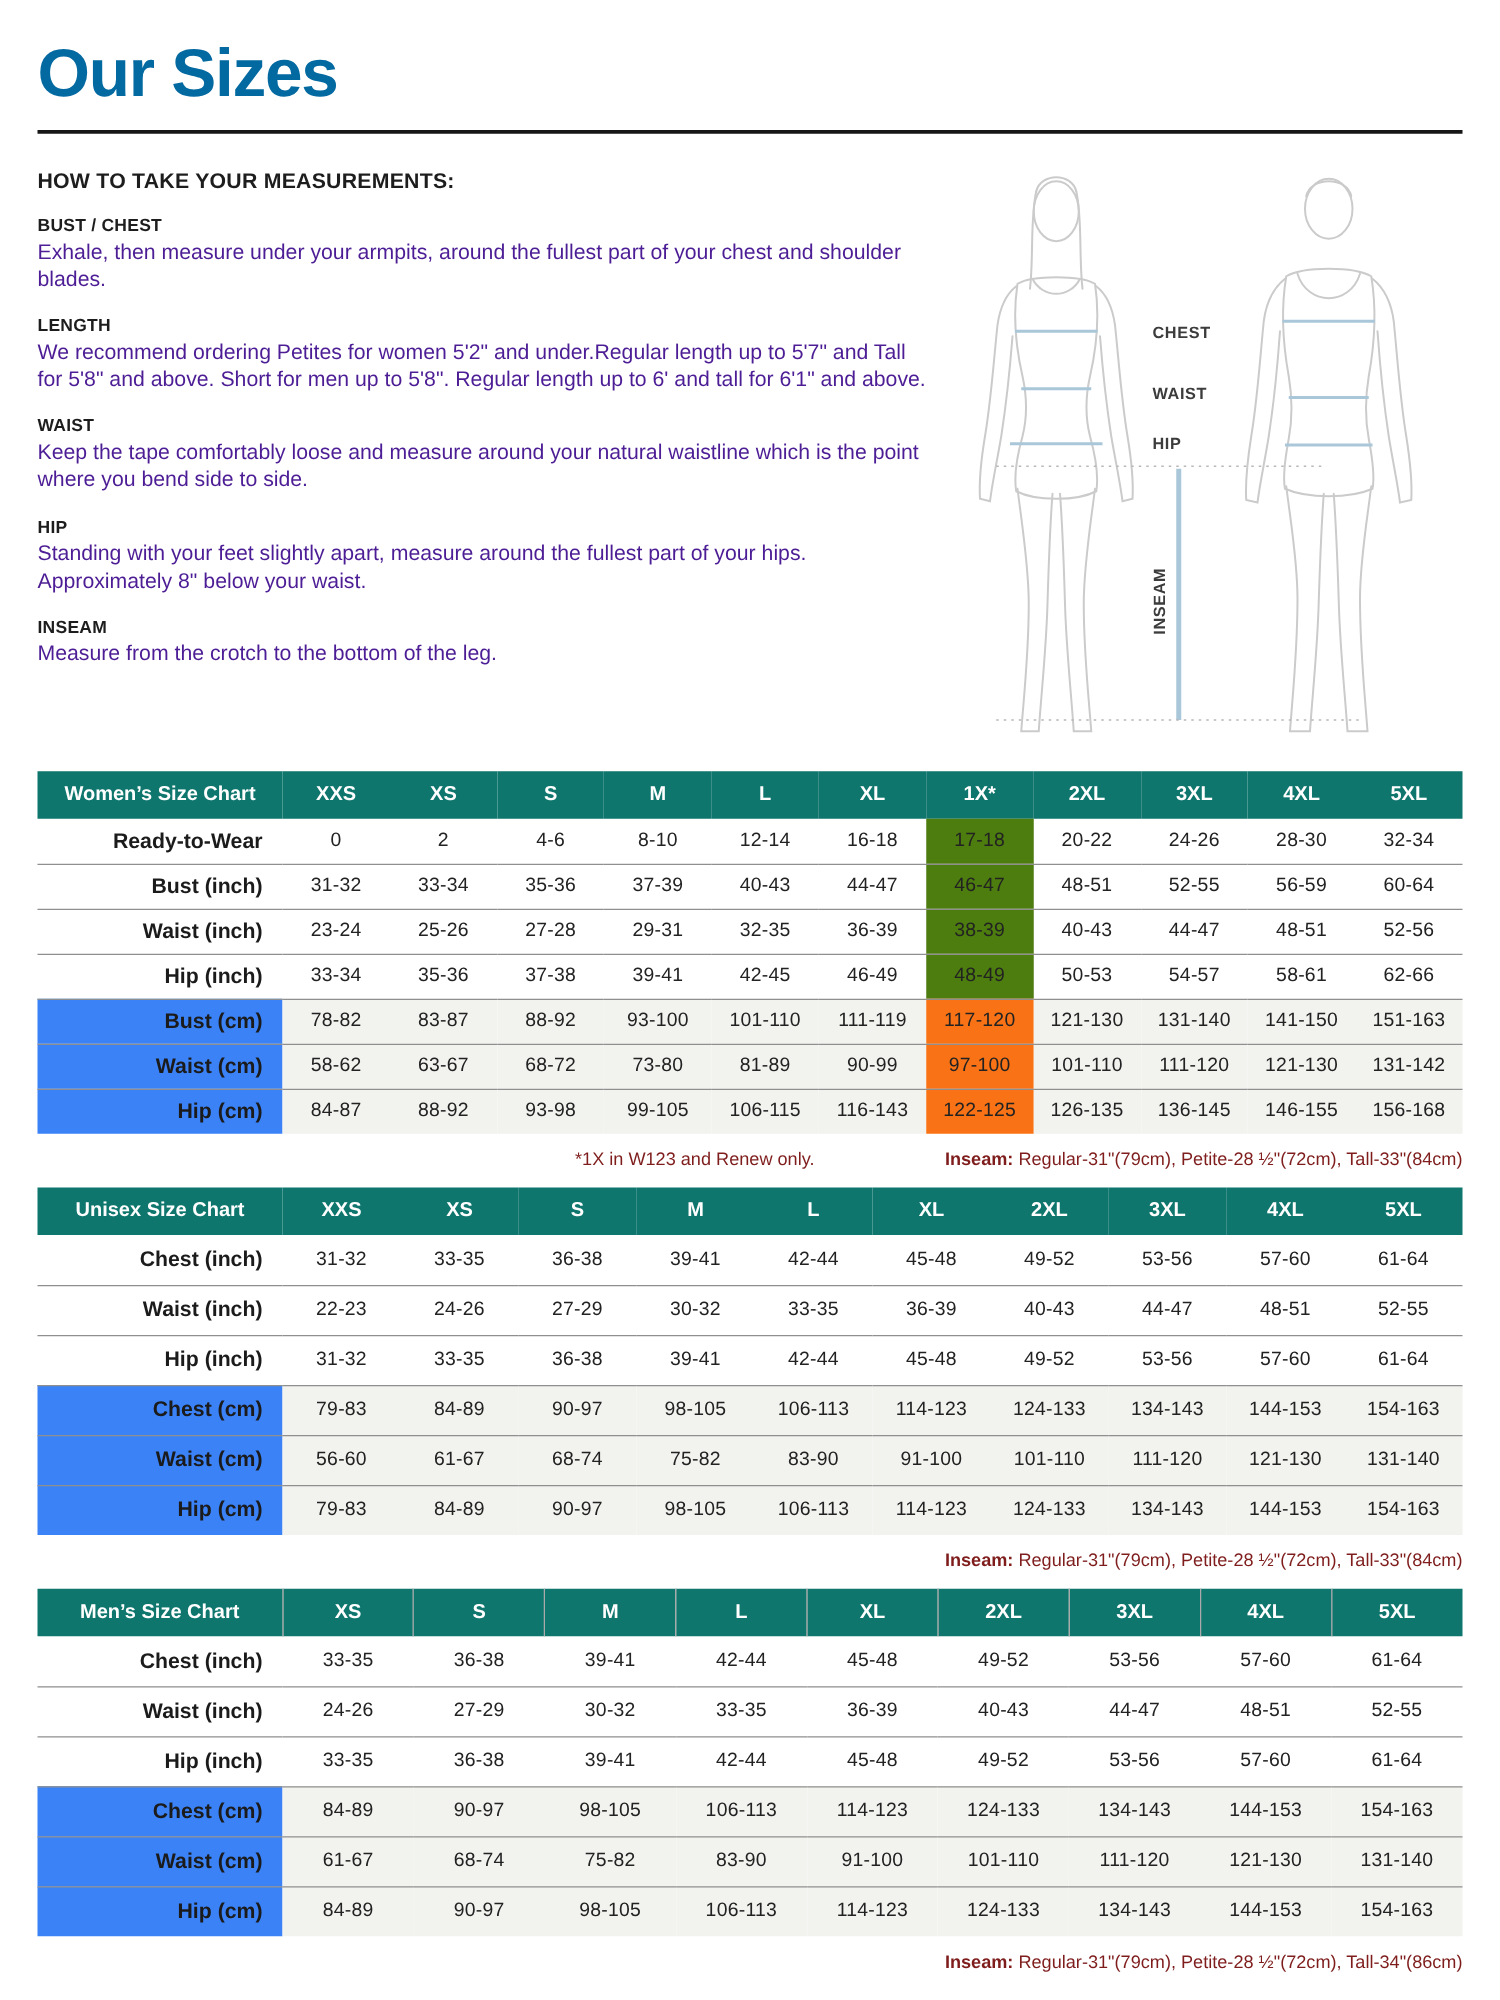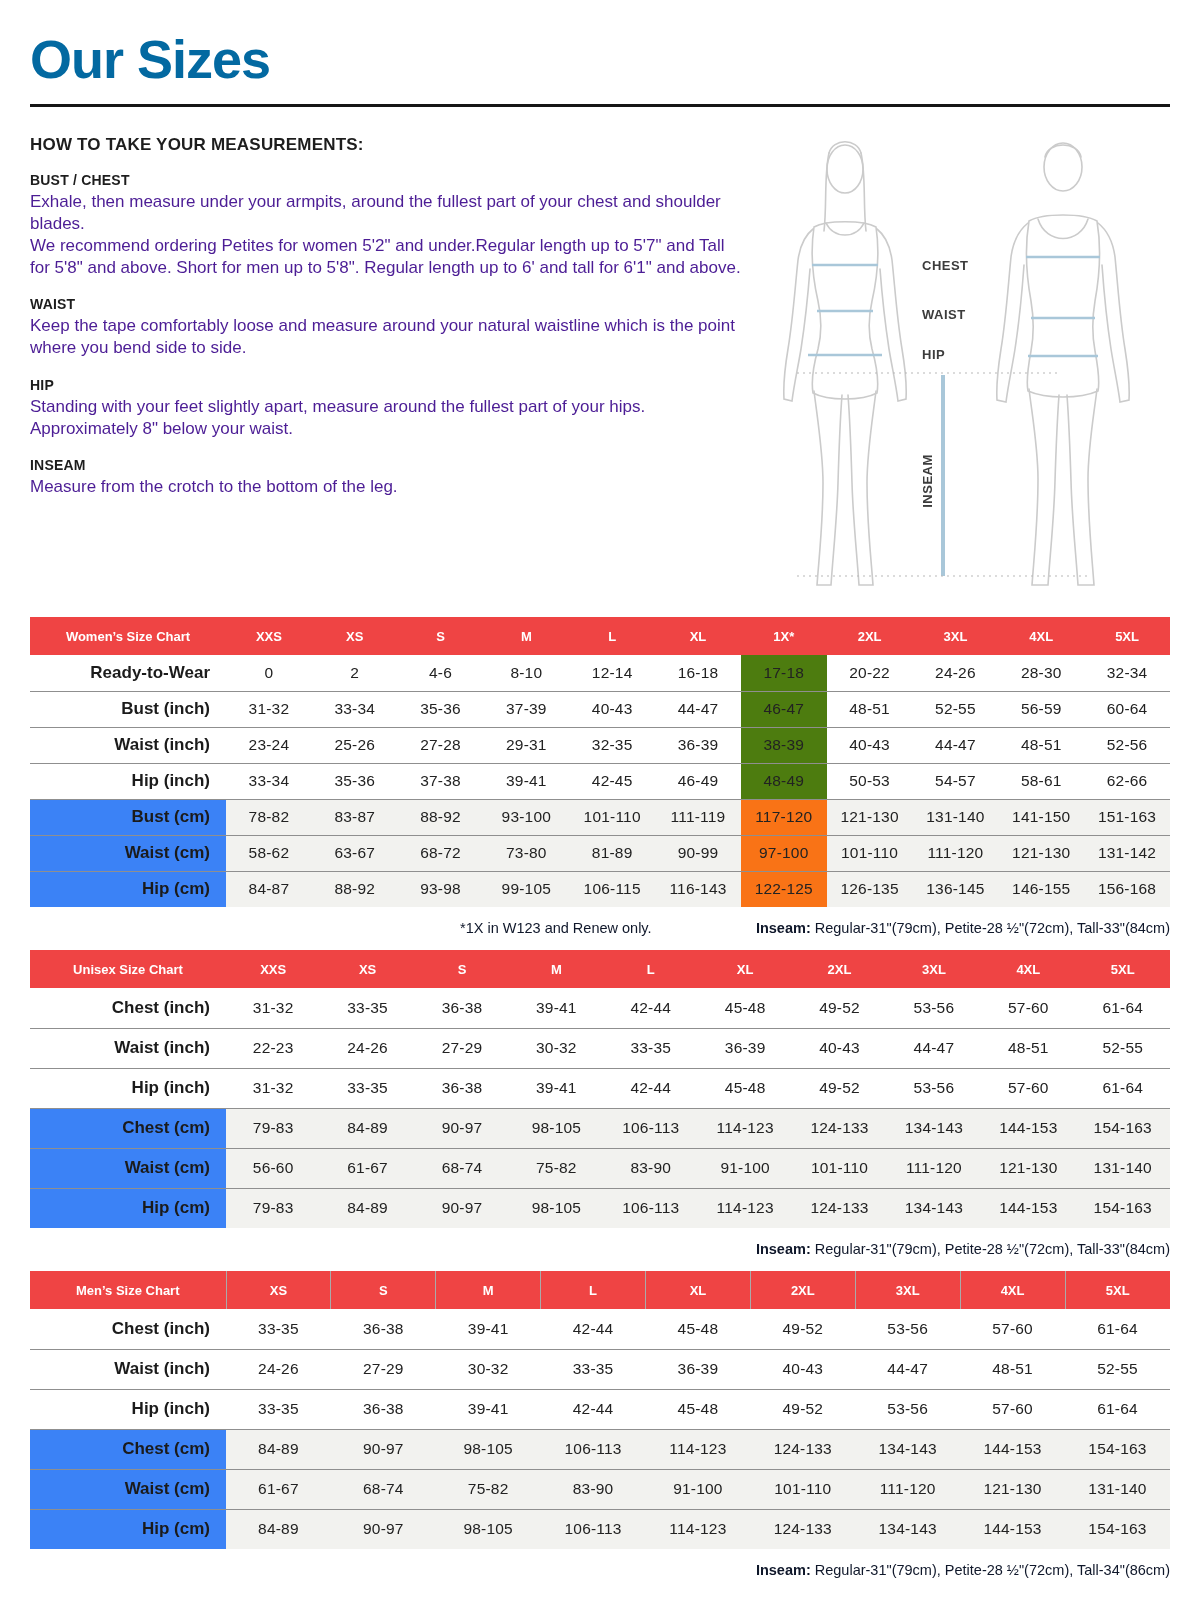--- a/index.html
+++ b/index.html
@@ -15,53 +15,54 @@
   .instructions h2 { font-size:17px; font-weight:700; color:#1d1d1d; letter-spacing:.2px; margin:14px 0 4px; }
   .instructions h3 { font-size:14px; font-weight:700; color:#1d1d1d; letter-spacing:.2px; margin:17px 0 3px; }
   .instructions p { font-size:17px; line-height:1.3; color:#4c1d95; max-width:730px; }
 
   .diagram { width:420px; height:480px; margin-left:8px; margin-top:2px; }
   .diagram svg text { font-family:"Liberation Sans", sans-serif; font-weight:700; font-size:13px;
     fill:#3c3c3c; letter-spacing:.5px; }
 
   .tables { margin-top:14px; }
   table.size-table { width:1140px; border-collapse:collapse; table-layout:fixed; }
-  table.size-table thead th { background:#ef4444; color:#ffffff; font-weight:700; font-size:13px; height:38px; text-align:center; }
+  table.size-table thead th { background:#0f766e; color:#ffffff; font-weight:700; font-size:16px; height:38px; text-align:center; }
   table.size-table thead th.tbl-title { width:196px; }
   table.tbl-men thead th + th { border-left:1px solid #aaaaaa; }
   table.size-table tbody tr { border-top:1.5px solid #8f8f8f; }
   table.size-table tbody tr:first-child { border-top:none; }
   .rows-36 tbody tr { height:36px; }
   .rows-40 tbody tr { height:40px; }
   table.size-table th.rowlabel { font-size:17px; font-weight:700; color:#1b1b1b; text-align:right; padding-right:16px; }
   table.size-table td { font-size:15.5px; color:#222222; text-align:center; letter-spacing:.2px; }
   table.size-table td.hl { background:#4d7c0f; }
   table.size-table tr.shaded td { background:#f2f2ef; }
   table.size-table tr.shaded th.rowlabel { background:#3b82f6; }
   table.size-table tr.shaded td.hl { background:#f97316; }
 
-  .footnote-row { width:1140px; display:flex; align-items:baseline; margin:13px 0 14px; font-size:14.5px; color:#0f172a; }
+  .footnote-row { width:1140px; display:flex; align-items:baseline; margin:13px 0 14px; font-size:14.5px; color:#7f1d1d; }
   .footnote-left { margin-left:430px; }
   .footnote-right { margin-left:auto; }
   .footnote-right .b, .footnote-left .b { font-weight:700; }
   .section-gap { margin-top:6px; }
 </style>
 </head>
 <body>
 
 <div class="page">
 
   <h1 class="page-title">Our Sizes</h1>
   <hr class="title-rule">
 
   <div class="top">
     <div class="instructions">
       <h2>HOW TO TAKE YOUR MEASUREMENTS:</h2>
       <h3>BUST / CHEST</h3>
       <p>Exhale, then measure under your armpits, around the fullest part of your chest and shoulder blades.</p>
+      <h3>LENGTH</h3>
       <p>We recommend ordering Petites for women 5'2" and under.Regular length up to 5'7" and Tall for 5'8" and above. Short for men up to 5'8". Regular length up to 6' and tall for 6'1" and above.</p>
       <h3>WAIST</h3>
       <p>Keep the tape comfortably loose and measure around your natural waistline which is the point where you bend side to side.</p>
       <h3>HIP</h3>
       <p>Standing with your feet slightly apart, measure around the fullest part of your hips. Approximately 8" below your waist.</p>
       <h3>INSEAM</h3>
       <p>Measure from the crotch to the bottom of the leg.</p>
     </div>
 
     <div class="diagram">

